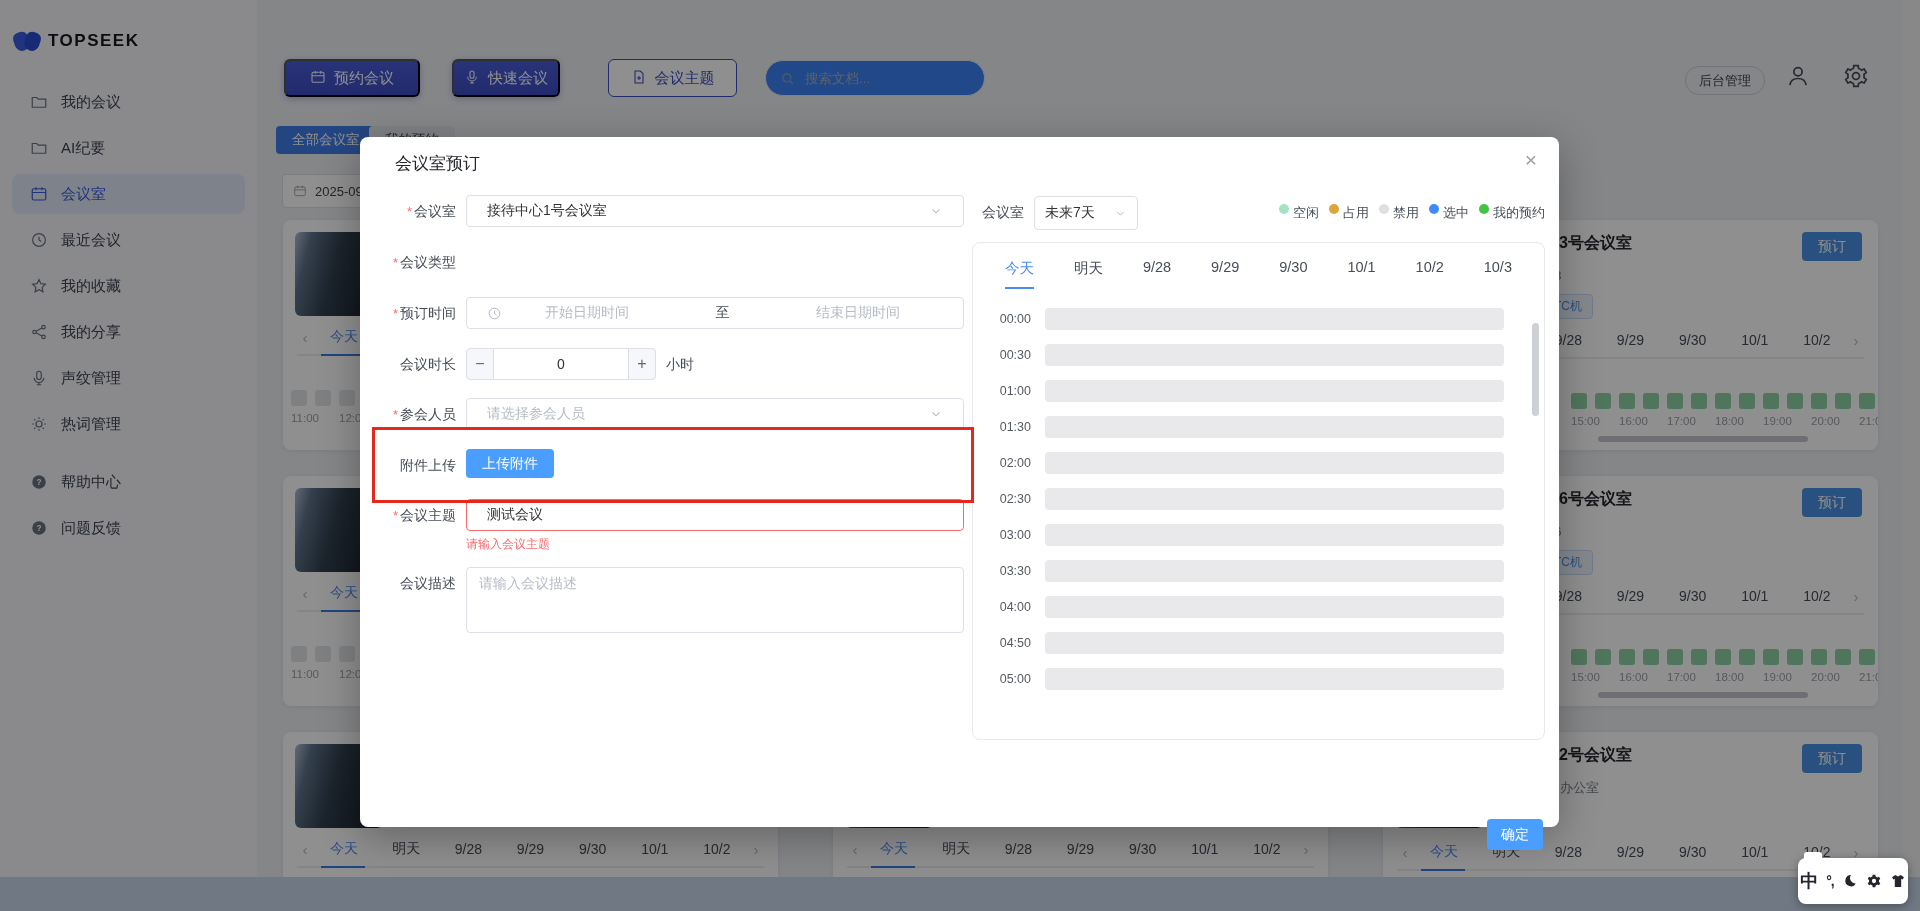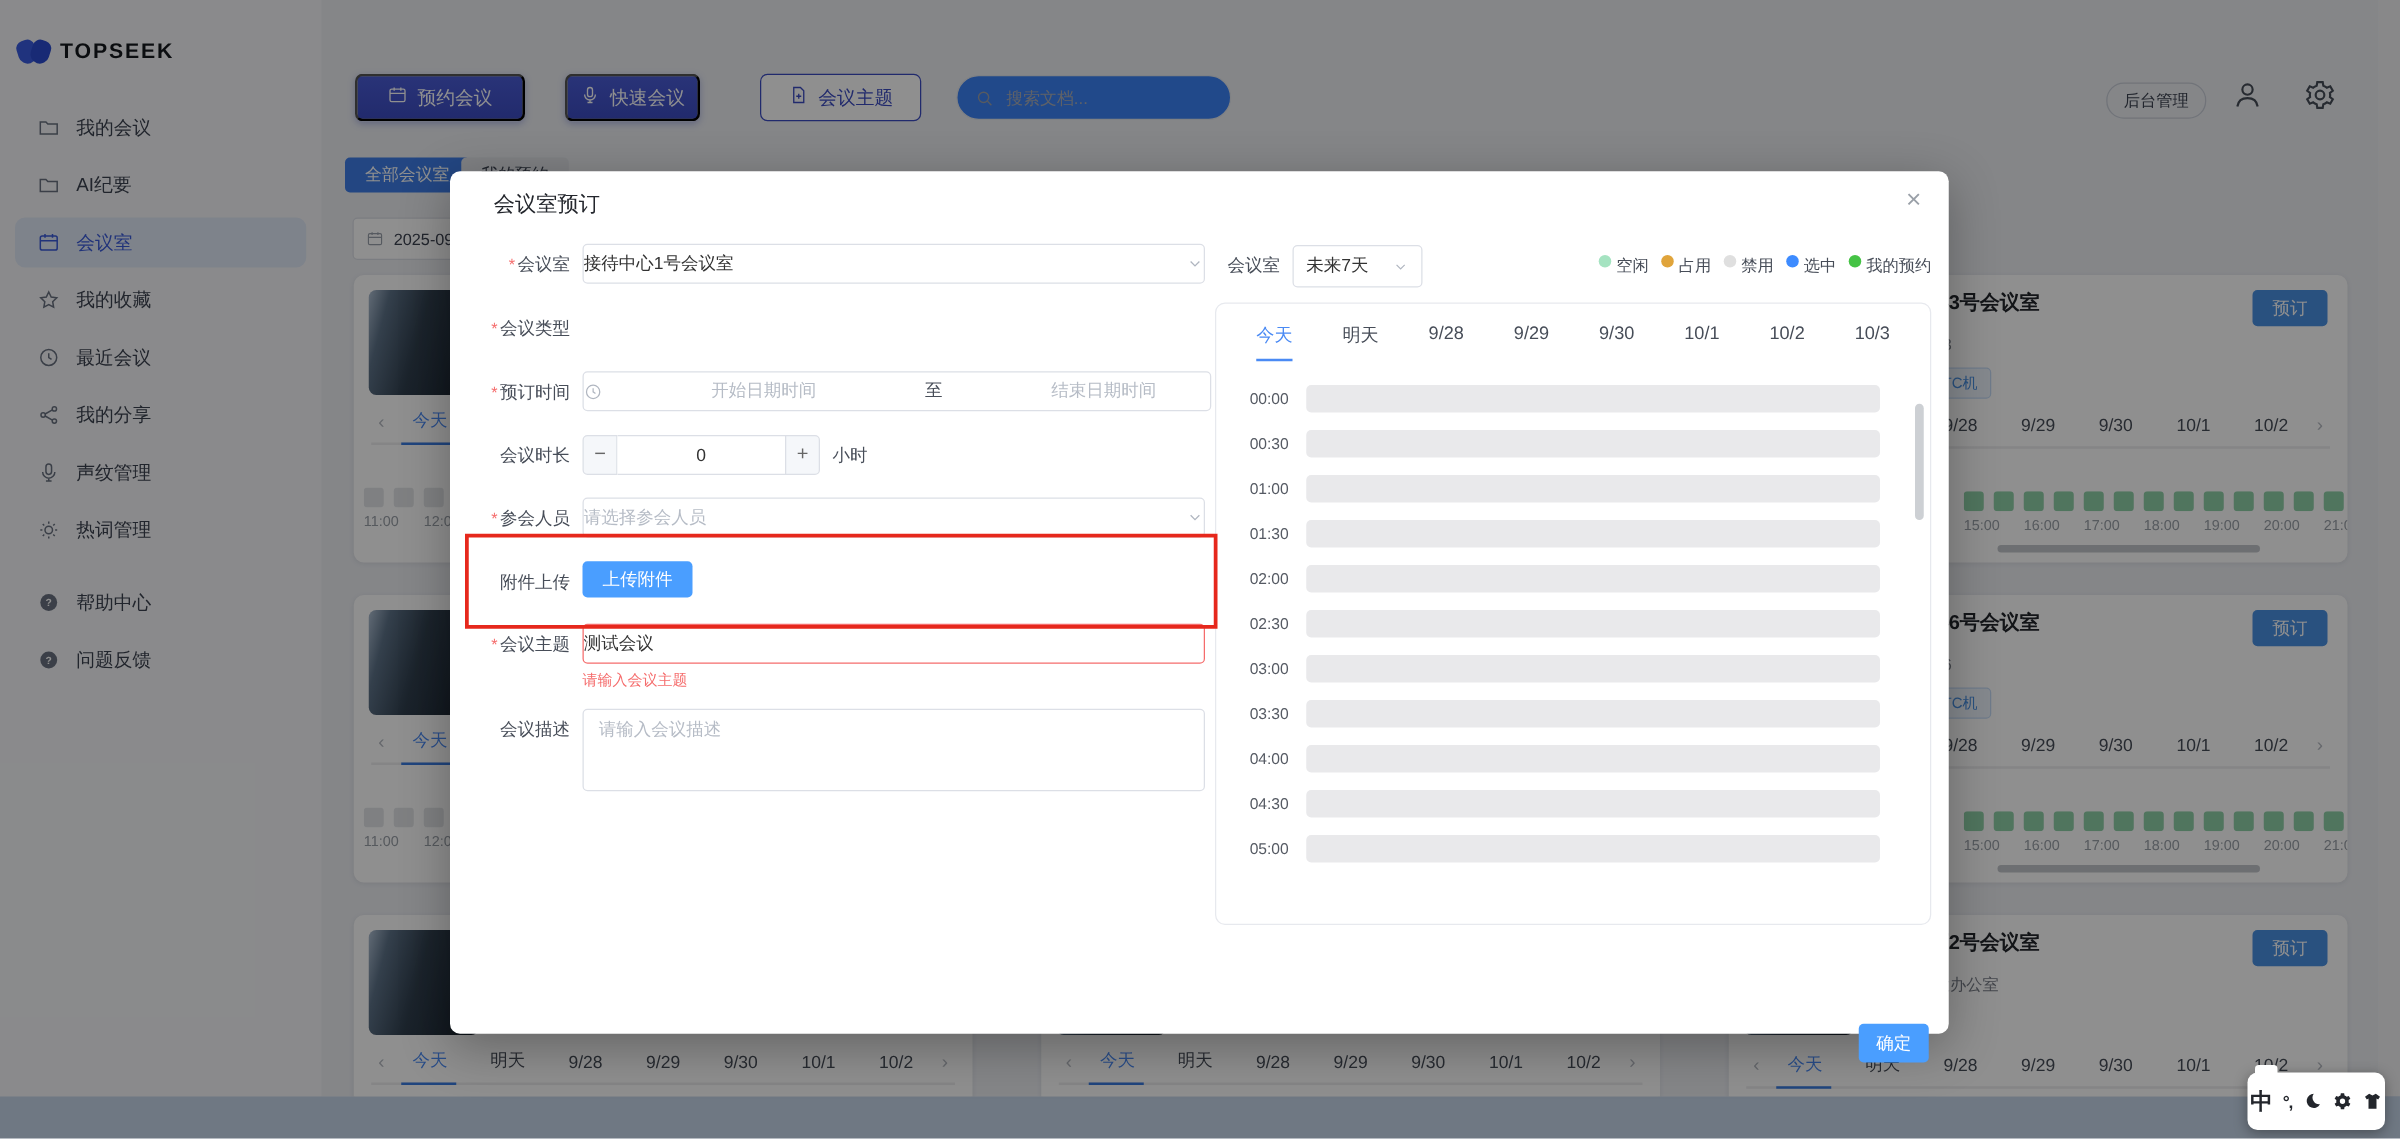--- a/index.html
+++ b/index.html
@@ -81,21 +81,21 @@
   .modal{position:absolute;left:360px;top:137px;width:1199px;height:690px;background:#fff;border-radius:8px;
          z-index:20;box-shadow:0 10px 40px rgba(0,0,0,.3);}
   .mtitle{position:absolute;left:35px;top:15px;font-size:17px;color:#23262c;}
   .mclose{position:absolute;right:22px;top:12px;font-size:21px;color:#9aa0a8;line-height:1;}
   .form{position:absolute;left:12px;top:58px;width:592px;}
   .frow{display:flex;margin-bottom:18px;align-items:flex-start;}
   .flabel{width:84px;text-align:right;font-size:14px;color:#474d58;line-height:32px;flex:0 0 84px;}
   .req{color:#f56c6c;margin-right:2px;font-size:13px;}
   .fbody{margin-left:10px;flex:1;}
   .fld{height:32px;border:1px solid #dcdfe6;border-radius:4px;display:flex;align-items:center;
-       padding:0 0;font-size:14px;color:#333;box-sizing:border-box;background:#fff;gap:44px;}
+       padding:0 20px;font-size:14px;color:#333;box-sizing:border-box;background:#fff;}
   .fld .ph{color:#b6bcc6;}
   .fld .chev{margin-left:auto;width:14px;height:14px;color:#b0b6c0;display:inline-flex;}
   .fld .chev svg{width:14px;height:14px;}
   .timefld .ph{width:170px;text-align:center;}
   .timefld .to{color:#474d58;flex:1;text-align:center;}
   .timefld .cicon{width:15px;height:15px;color:#b0b6c0;display:inline-flex;}
   .timefld .cicon svg{width:15px;height:15px;}
   .stepper{display:flex;align-items:center;}
   .stepper .sbtn{width:28px;height:32px;background:#f5f7fa;border:1px solid #dcdfe6;color:#666;font-size:16px;
                  display:flex;align-items:center;justify-content:center;box-sizing:border-box;}
@@ -182,33 +182,33 @@
               <svg viewBox="0 0 24 24" fill="none" stroke="currentColor" stroke-width="1.6">
                 <rect x="3" y="5" width="18" height="15" rx="2"></rect>
                 <path d="M3 10h18M8 3v4M16 3v4"></path>
               </svg>
             </span>
             <span>会议室</span>
           </div>
           <div class="nav-item">
             <span class="nicon">
               <svg viewBox="0 0 24 24" fill="none" stroke="currentColor" stroke-width="1.6">
-                <path d="M12 3.5l2.6 5.4 5.9.8-4.3 4.1 1 5.9-5.2-2.8-5.2 2.8 1-5.9L3.5 9.7l5.9-.8z"></path>
-              </svg>
-            </span>
-            <span>我的收藏</span>
-          </div>
-          <div class="nav-item">
-            <span class="nicon">
-              <svg viewBox="0 0 24 24" fill="none" stroke="currentColor" stroke-width="1.6">
                 <circle cx="12" cy="12" r="8.5"></circle>
                 <path d="M12 7.5V12l3 2"></path>
               </svg>
             </span>
             <span>最近会议</span>
+          </div>
+          <div class="nav-item">
+            <span class="nicon">
+              <svg viewBox="0 0 24 24" fill="none" stroke="currentColor" stroke-width="1.6">
+                <path d="M12 3.5l2.6 5.4 5.9.8-4.3 4.1 1 5.9-5.2-2.8-5.2 2.8 1-5.9L3.5 9.7l5.9-.8z"></path>
+              </svg>
+            </span>
+            <span>我的收藏</span>
           </div>
           <div class="nav-item">
             <span class="nicon">
               <svg viewBox="0 0 24 24" fill="none" stroke="currentColor" stroke-width="1.6">
                 <circle cx="18" cy="5.5" r="2.3"></circle>
                 <circle cx="6" cy="12" r="2.3"></circle>
                 <circle cx="18" cy="18.5" r="2.3"></circle>
                 <path d="M8.1 10.9l7.8-4.3M8.1 13.1l7.8 4.3"></path>
               </svg>
             </span>
@@ -905,21 +905,21 @@
           </div>
           <div class="slot">
             <span class="tl">03:30</span>
             <span class="bar"></span>
           </div>
           <div class="slot">
             <span class="tl">04:00</span>
             <span class="bar"></span>
           </div>
           <div class="slot">
-            <span class="tl">04:30</span>
+            <span class="tl">04:50</span>
             <span class="bar"></span>
           </div>
           <div class="slot">
             <span class="tl">05:00</span>
             <span class="bar"></span>
           </div>
         </div>
       <div class="vscroll">
           <span class="vthumb"></span>
         </div>

